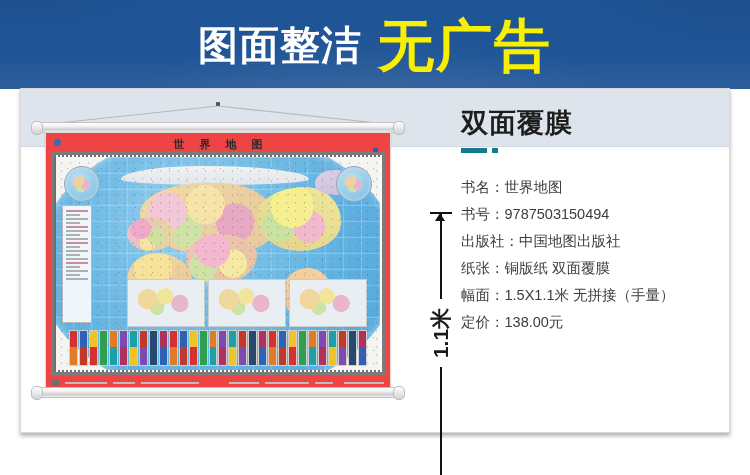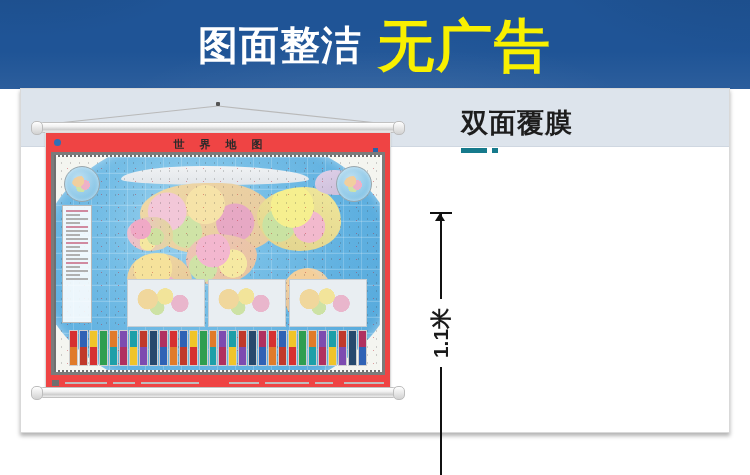--- a/index.html
+++ b/index.html
@@ -467,16 +467,24 @@
 
       <div class="lbl">1.1米</div>
     </div>
 
     <div class="info">
       <div class="info-title">双面覆膜</div>
       <div class="accent">
         <div class="d1"></div>
           <div class="d2"></div>
       </div>
+      <div class="spec-list">
+        <div class="spec-row">书名：世界地图</div>
+        <div class="spec-row">书号：9787503150494</div>
+        <div class="spec-row">出版社：中国地图出版社</div>
+        <div class="spec-row">纸张：铜版纸 双面覆膜</div>
+        <div class="spec-row">幅面：1.5X1.1米 无拼接（手量）</div>
+        <div class="spec-row">定价：138.00元</div>
+      </div>
     </div>
 
   </div>
 </div>
 
 </body></html>

